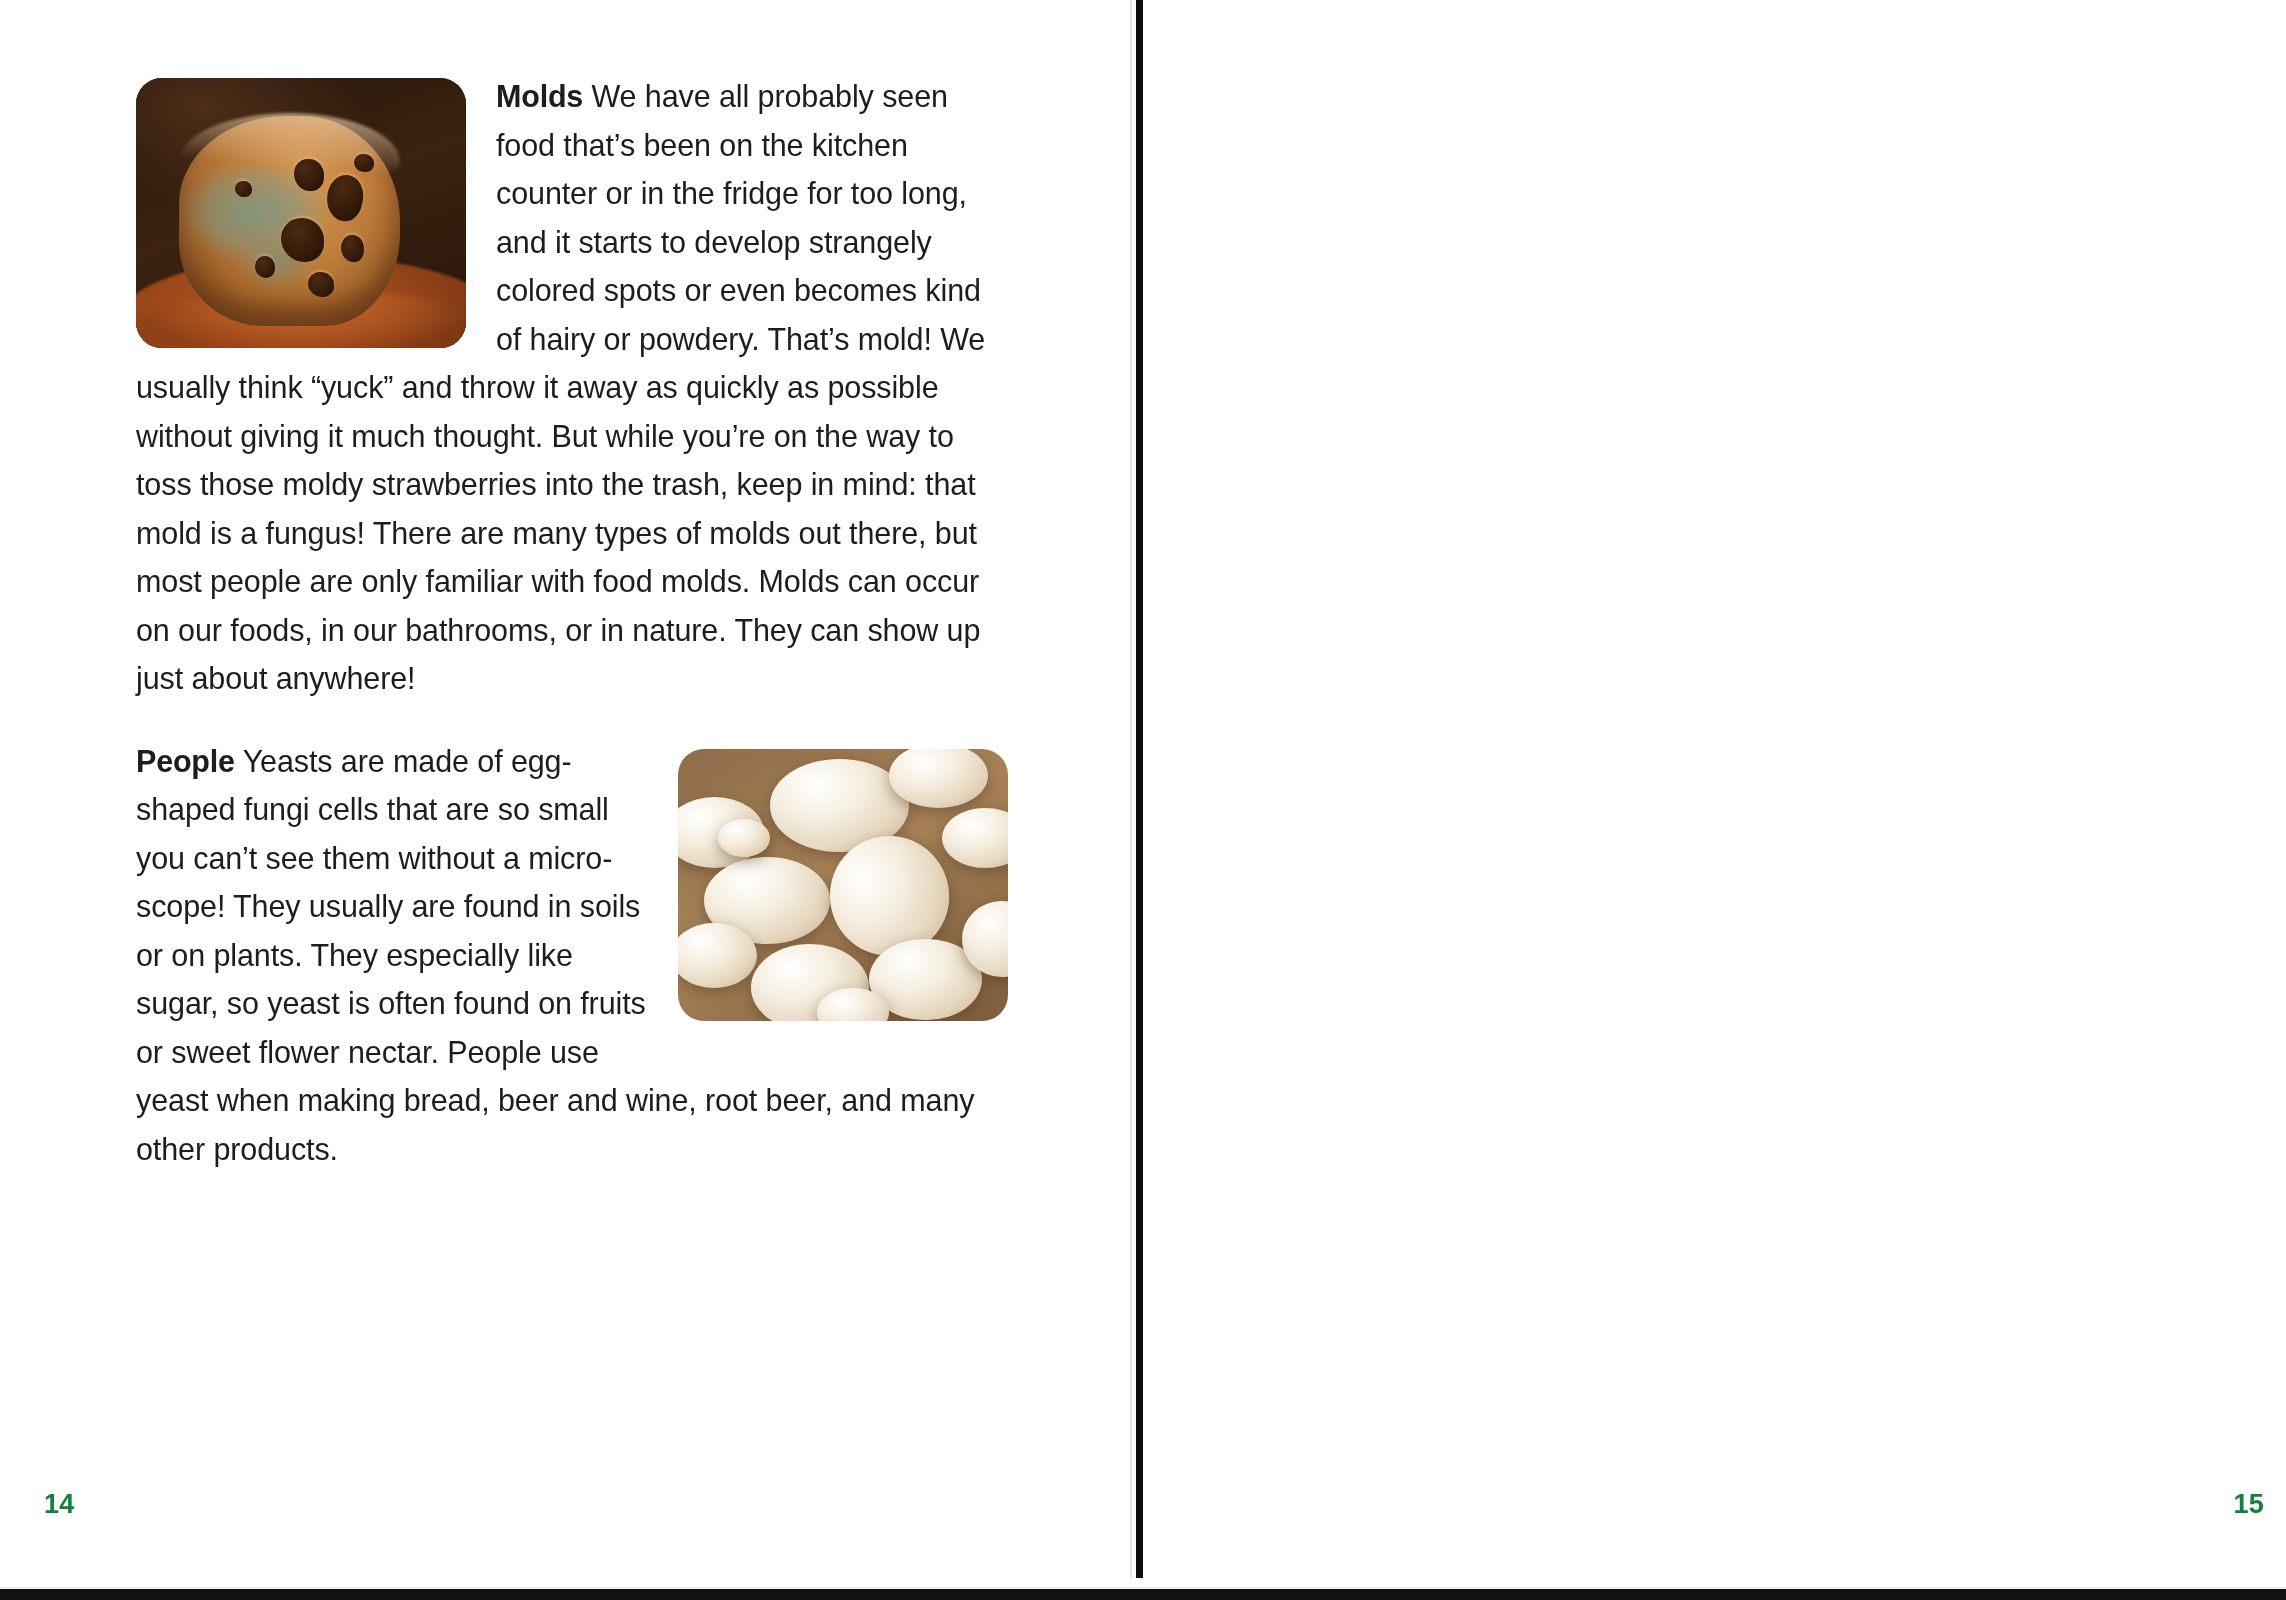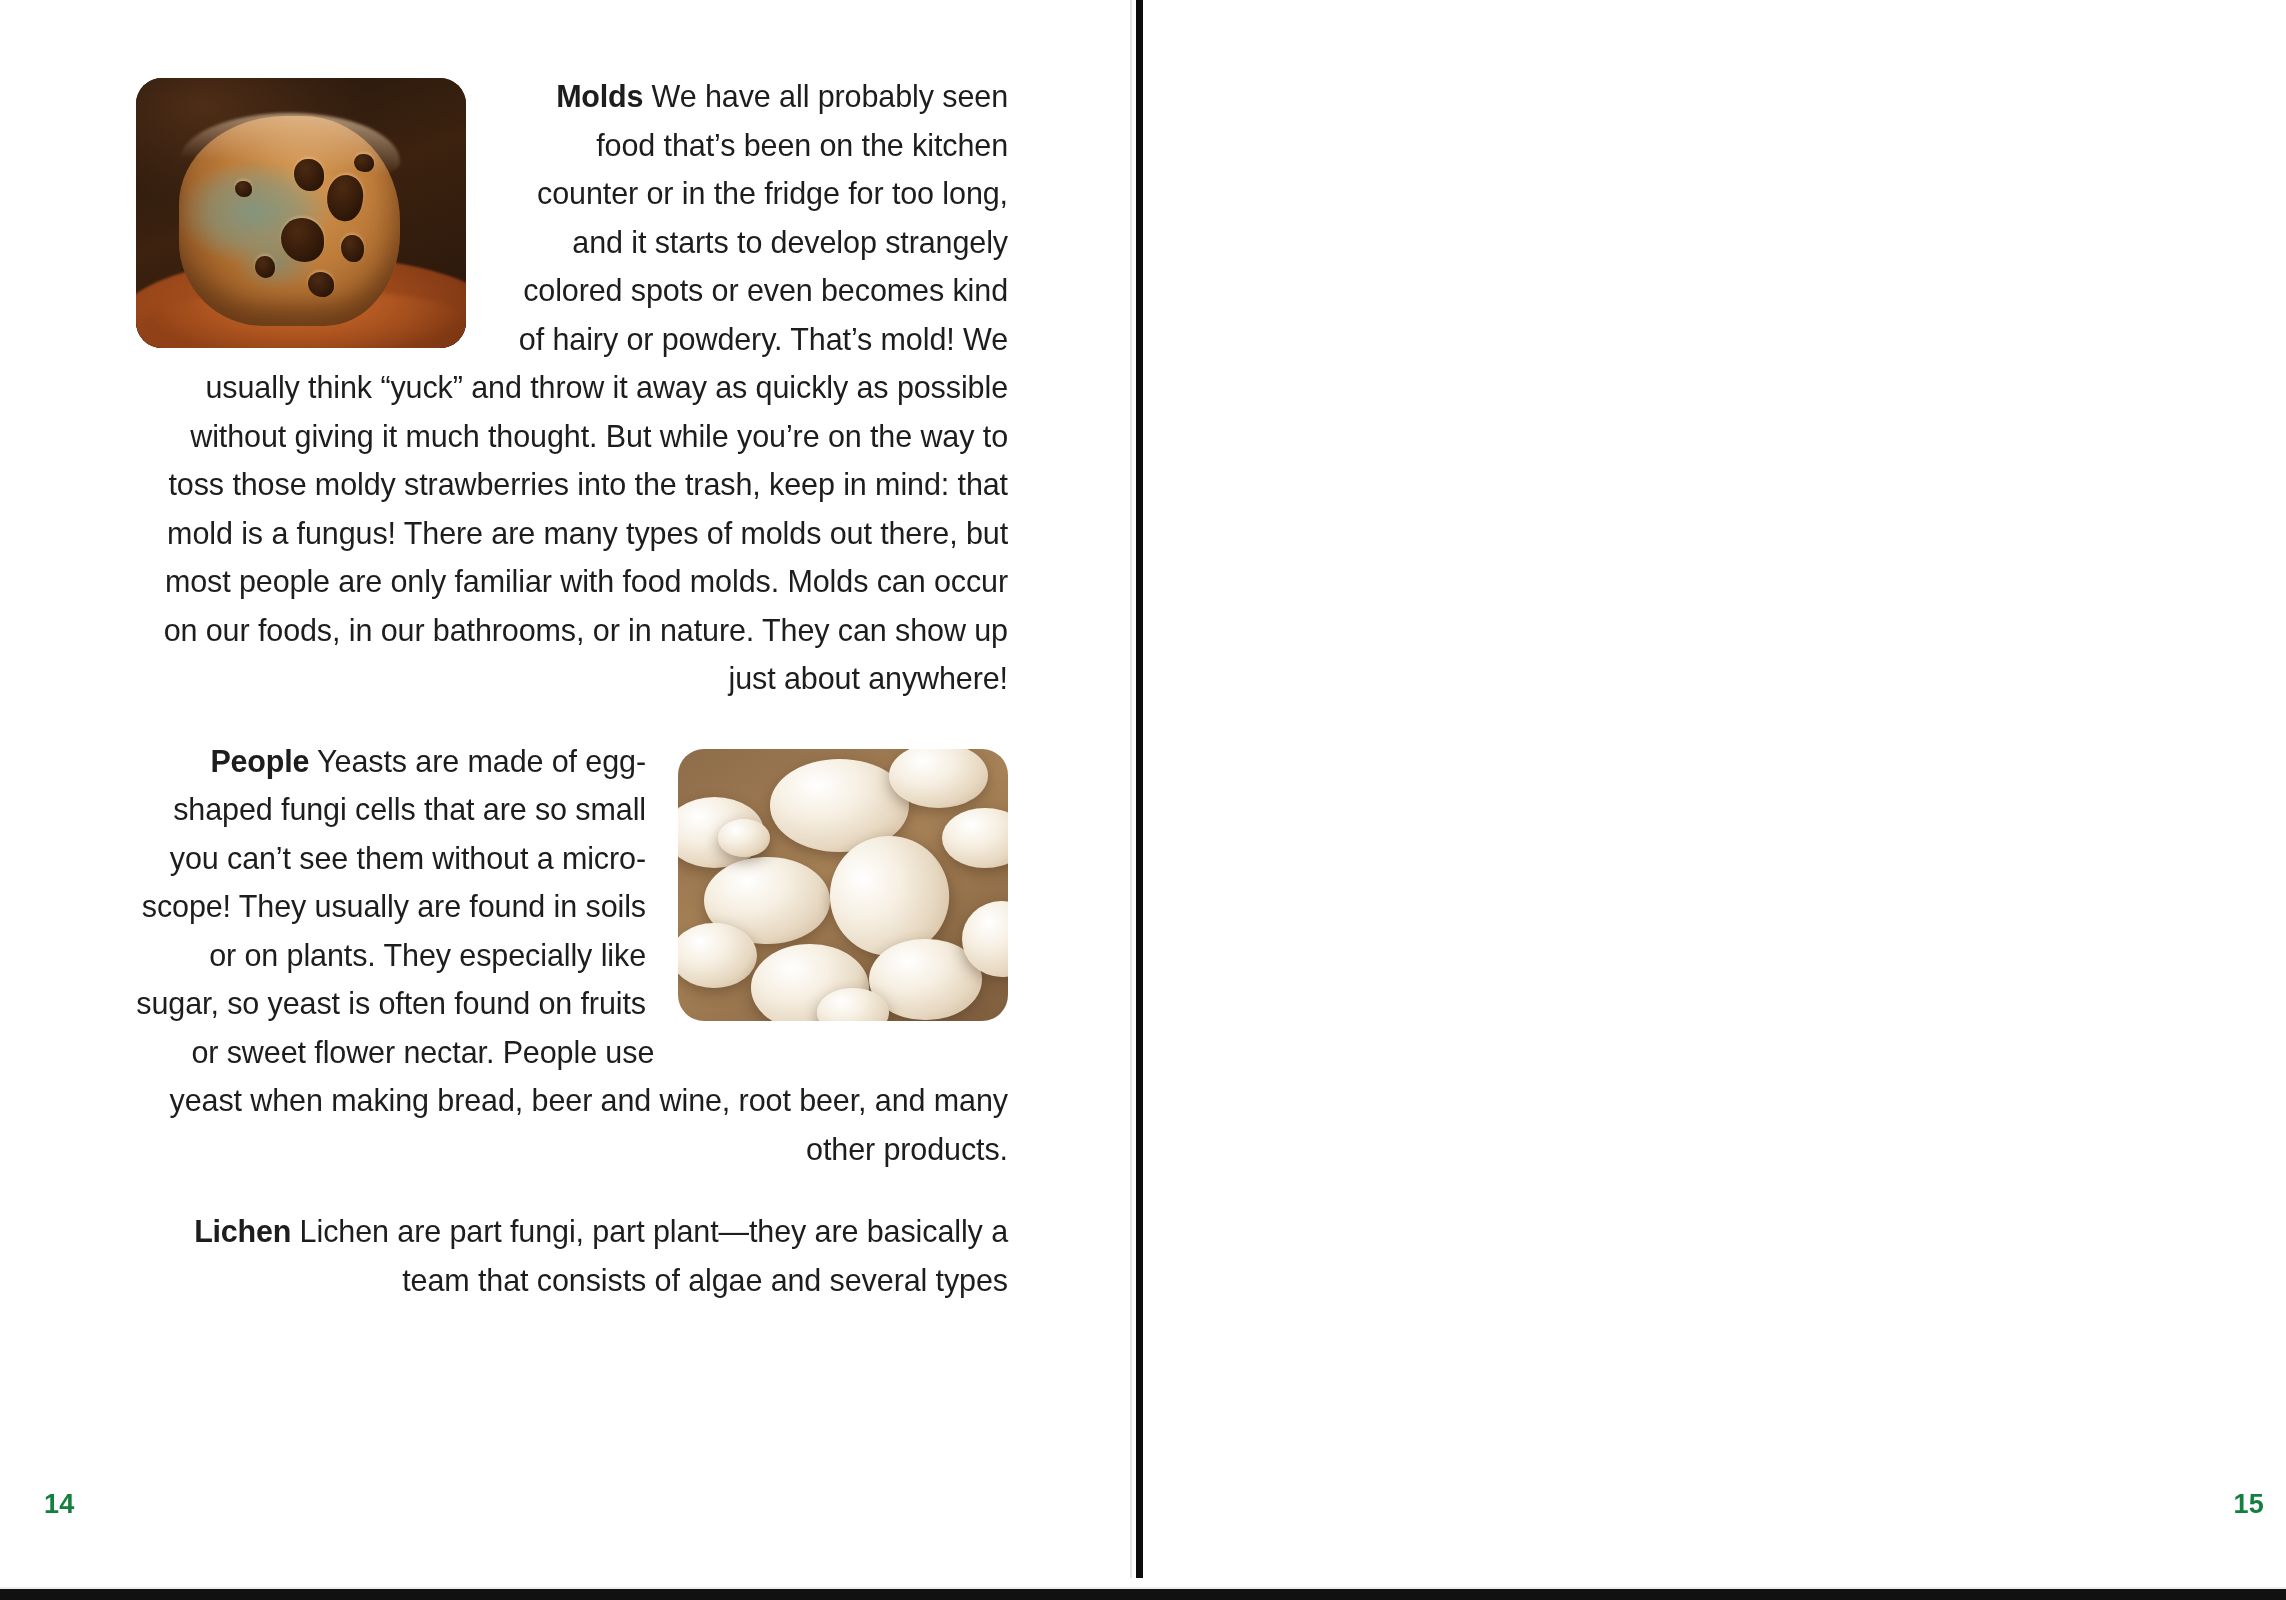--- a/index.html
+++ b/index.html
@@ -69,21 +69,21 @@
   .page-right { left: 1143px; width: 1167px; }
 
   .col {
     position: absolute;
     font-size: 30.5px;
     line-height: 48.5px;
     letter-spacing: -0.1px;
     color: #1d1d1d;
     text-align: left;
   }
-  .col-left  { left: 136px; top: 72px;  width: 872px; text-align: right; }
+  .col-left  { left: 136px; top: 72px;  width: 872px; }
 
   p { margin: 0 0 34px 0; }
   p:last-child { margin-bottom: 0; }
   b, .lead { font-weight: 700; letter-spacing: -0.2px; }
 
   
   .fig {
     border-radius: 26px;
     overflow: hidden;
     position: relative;
@@ -223,21 +223,20 @@
         <div class="cell" style="left:-2%;top:64%;width:26%;height:24%;"></div>
         <div class="cell" style="left:22%;top:72%;width:36%;height:32%;"></div>
         <div class="cell" style="left:58%;top:70%;width:34%;height:30%;"></div>
         <div class="cell" style="left:86%;top:56%;width:24%;height:28%;"></div>
         <div class="cell" style="left:12%;top:26%;width:16%;height:14%;"></div>
         <div class="cell" style="left:42%;top:88%;width:22%;height:18%;"></div>
       </div>
 
       <p><b class="lead">People</b><span> Yeasts are made of egg-shaped fungi cells that are so small you can’t see them without a micro-scope! They usually are found in soils or on plants. They especially like sugar, so yeast is often found on fruits or sweet flower nectar. People use yeast when making bread, beer and wine, root beer, and many other products.</span></p>
 
-      <p><b class="lead">Lichen</b><span> Lichen are part fungi, part plant—they are basically a team that consists of algae and several types</span></p>
     </div>
 
     <div class="folio folio-left">14</div>
   </div>
 
   <div class="gutter-hair"></div>
   <div class="gutter"></div>
 
   <div class="page page-right">
 

